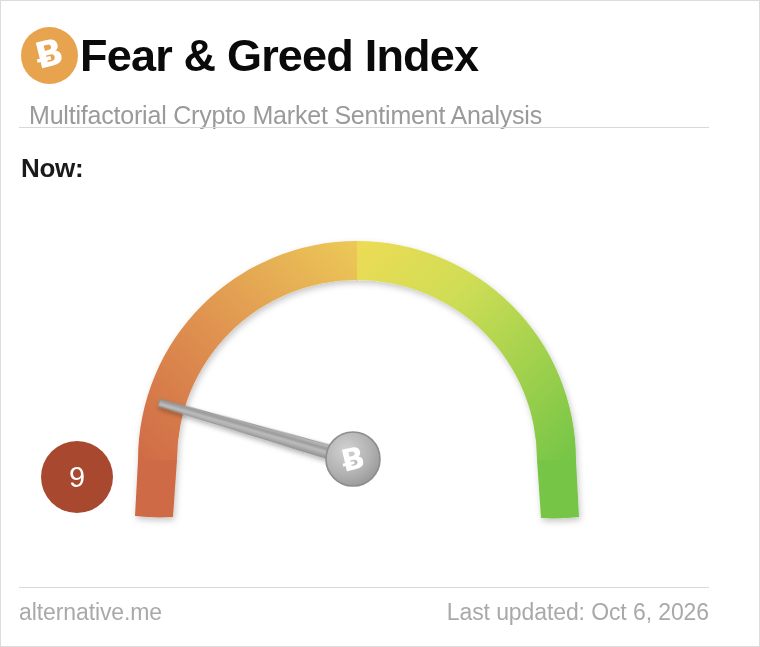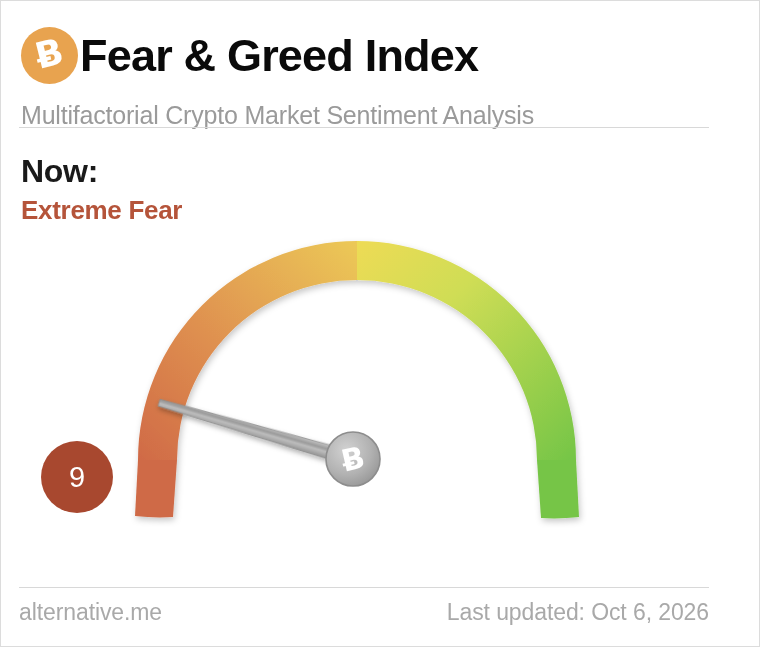--- a/index.html
+++ b/index.html
@@ -62,42 +62,42 @@
     color: #0a0a0a;
     letter-spacing: -0.8px;
     margin-left: 2px;
     white-space: nowrap;
     line-height: 1;
   }
   .subtitle {
     font-size: 25px;
     color: #9a9a9a;
     margin-top: 10px;
-    margin-left: 2px;
+    margin-left: 10px;
     letter-spacing: -0.2px;
     white-space: nowrap;
   }
   .divider {
     position: absolute;
     left: 18px;
     width: 690px;
     height: 1px;
     background: #d8d8d8;
   }
   .divider-top { top: 126px; }
   .divider-bottom { top: 586px; }
 
   
   .status {
     position: absolute;
     left: 20px;
     top: 152px;
   }
   .status-now {
-    font-size: 32px;
+    font-size: 26px;
     font-weight: bold;
     color: #1a1a1a;
     line-height: 1.18;
     letter-spacing: -0.3px;
   }
   .status-label {
     font-size: 26px;
     font-weight: bold;
     color: #b5543a;
     line-height: 1.18;
@@ -170,21 +170,20 @@
       </div>
       <div class="page-title">Fear &amp; Greed Index</div>
     </div>
     <div class="subtitle">Multifactorial Crypto Market Sentiment Analysis</div>
   </div>
 
   <div class="divider divider-top"></div>
 
   <div class="status">
     <div class="status-now">Now:</div>
-    <div class="status-label">Extreme Fear</div>
   </div>
 
   <div class="gauge-area">
     <svg class="gauge-svg" width="760" height="330" viewBox="0 0 760 330">
       <defs>
         <linearGradient id="arcGradLeft" x1="0" y1="1" x2="1" y2="0">
           <stop offset="0%" stop-color="#d06a46"></stop>
           <stop offset="45%" stop-color="#df9150"></stop>
           <stop offset="100%" stop-color="#ecc957"></stop>
         </linearGradient>

